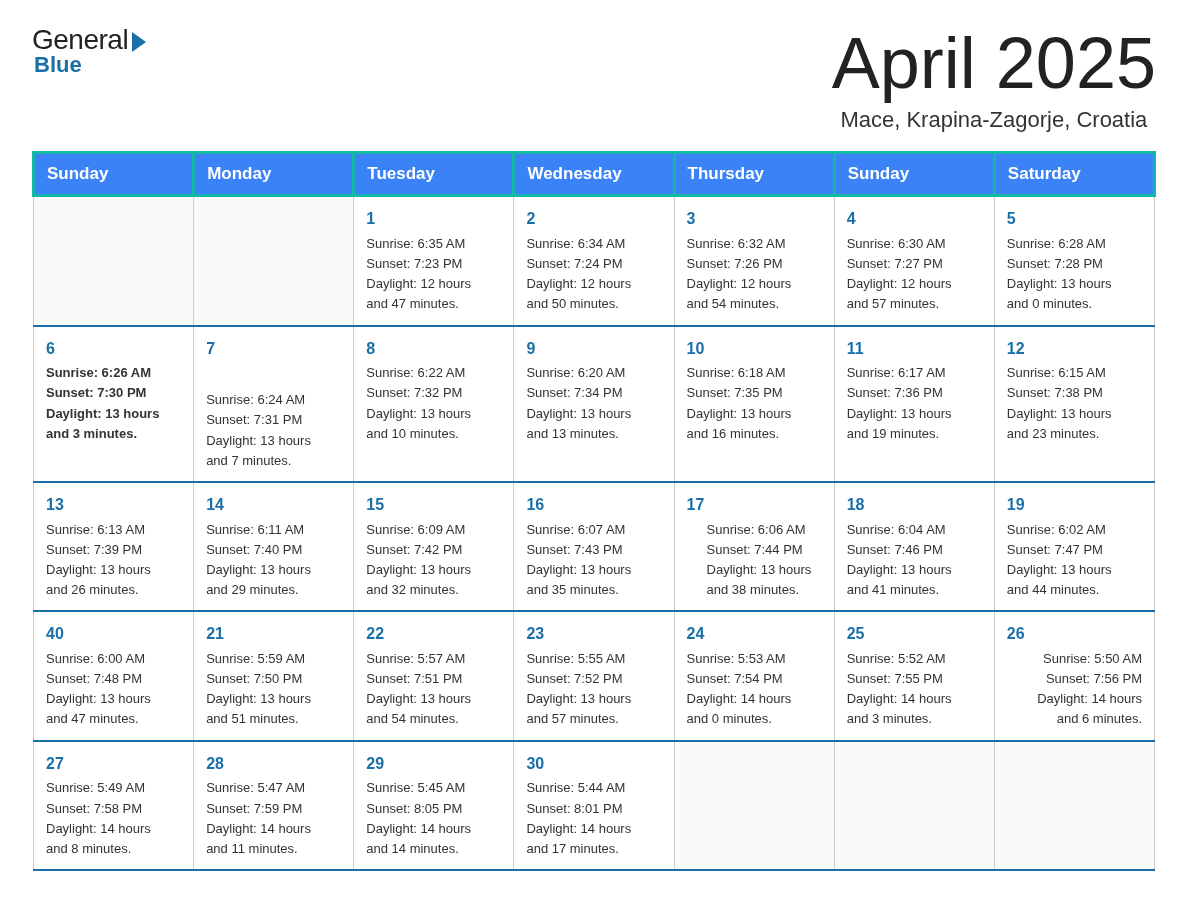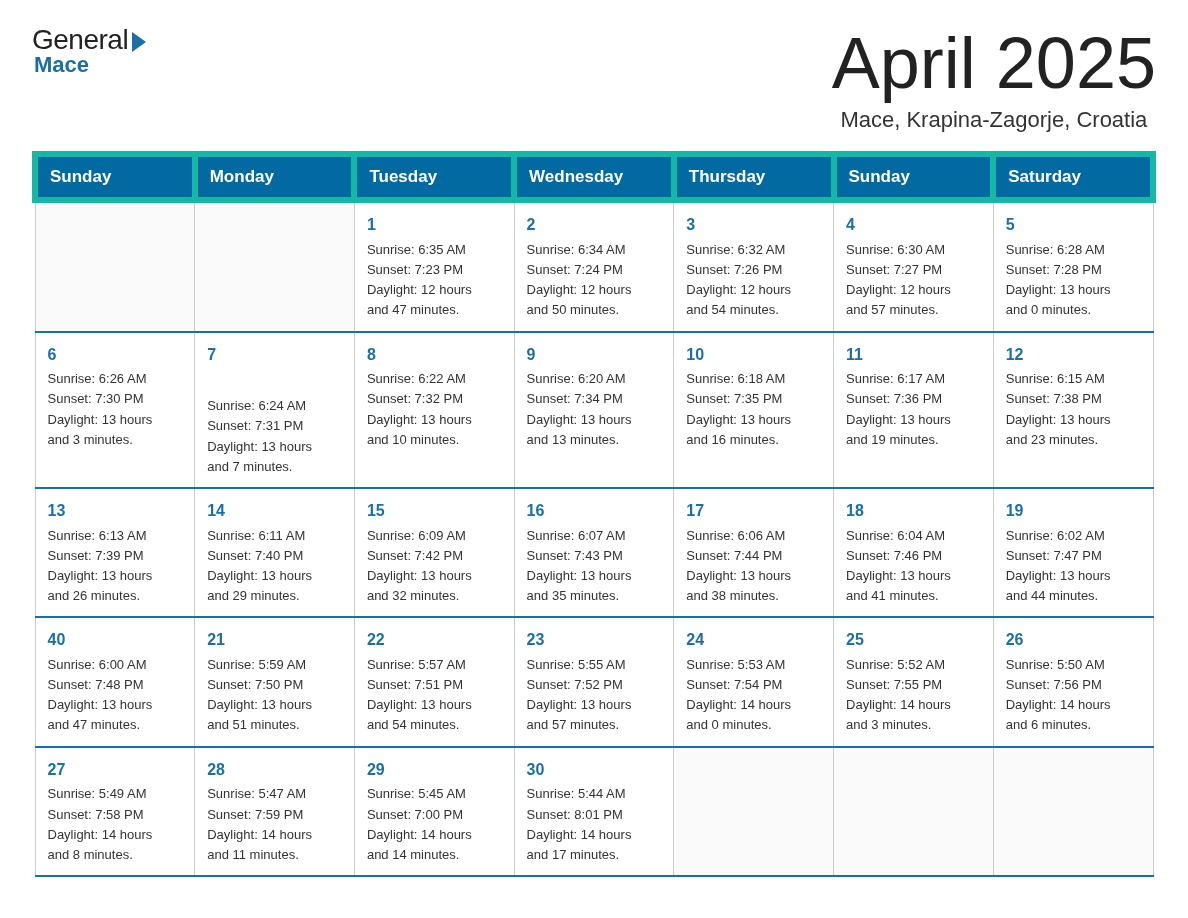--- a/index.html
+++ b/index.html
@@ -60,27 +60,27 @@
       color: #333;
       margin-top: 4px;
       text-align: center;
     }
     table {
       width: 100%;
       border-collapse: collapse;
       table-layout: fixed;
     }
     thead tr th {
-      background: #0369a1;
+      background: #3b82f6;
       color: #fff;
       font-size: 17px;
       font-weight: bold;
       padding: 10px 12px;
       text-align: left;
-      border: 6px solid #14b8a6;
+      border: 3px solid #14b8a6;
     }
     tbody tr td {
       vertical-align: top;
       padding: 10px 12px;
       border: 1px solid #ccc;
       font-size: 13.5px;
       line-height: 1.55;
       min-height: 90px;
     }
     tbody tr td .day-num {
@@ -103,21 +103,21 @@
   </style>
 </head>
 <body>
 
 <div class="header">
   <div class="logo">
     <div class="logo-top">
       <span class="logo-general">General</span>
       <div class="logo-arrow"></div>
     </div>
-    <span class="logo-blue">Mace</span>
+    <span class="logo-blue">Blue</span>
   </div>
   <div class="title-block">
     <div class="month-title">April 2025</div>
     <div class="location">Mace, Krapina-Zagorje, Croatia</div>
   </div>
 </div>
 
 <table>
   <thead>
     <tr>
@@ -168,21 +168,21 @@
           <span class="day-num">5</span>
           <div class="day-info" style="white-space: pre-line;">Sunrise: 6:28 AM
 Sunset: 7:28 PM
 Daylight: 13 hours
 and 0 minutes.</div>
         </td>
       </tr>
       <tr>
         <td>
           <span class="day-num">6</span>
-          <div class="day-info" style="white-space: pre-line;">Sunrise: 6:26 AM
+          <div class="day-info" style="white-space: pre-line; font-weight: bold;">Sunrise: 6:26 AM
 Sunset: 7:30 PM
 Daylight: 13 hours
 and 3 minutes.</div>
         </td>
         <td>
           <span class="day-num">7</span>
           <div class="day-info" style="white-space: pre-line; margin-top: 29px;">Sunrise: 6:24 AM
 Sunset: 7:31 PM
 Daylight: 13 hours
 and 7 minutes.</div>
@@ -247,21 +247,21 @@
         </td>
         <td>
           <span class="day-num">16</span>
           <div class="day-info" style="white-space: pre-line;">Sunrise: 6:07 AM
 Sunset: 7:43 PM
 Daylight: 13 hours
 and 35 minutes.</div>
         </td>
         <td>
           <span class="day-num">17</span>
-          <div class="day-info" style="white-space: pre-line;">Sunrise: 6:06 AM
+          <div class="day-info" style="white-space: pre-line; margin-left: 20px;">Sunrise: 6:06 AM
 Sunset: 7:44 PM
 Daylight: 13 hours
 and 38 minutes.</div>
         </td>
         <td>
           <span class="day-num">18</span>
           <div class="day-info" style="white-space: pre-line;">Sunrise: 6:04 AM
 Sunset: 7:46 PM
 Daylight: 13 hours
 and 41 minutes.</div>
@@ -312,21 +312,21 @@
         </td>
         <td>
           <span class="day-num">25</span>
           <div class="day-info" style="white-space: pre-line;">Sunrise: 5:52 AM
 Sunset: 7:55 PM
 Daylight: 14 hours
 and 3 minutes.</div>
         </td>
         <td>
           <span class="day-num">26</span>
-          <div class="day-info" style="white-space: pre-line;">Sunrise: 5:50 AM
+          <div class="day-info" style="white-space: pre-line; text-align: right;">Sunrise: 5:50 AM
 Sunset: 7:56 PM
 Daylight: 14 hours
 and 6 minutes.</div>
         </td>
       </tr>
       <tr>
         <td>
           <span class="day-num">27</span>
           <div class="day-info" style="white-space: pre-line;">Sunrise: 5:49 AM
 Sunset: 7:58 PM
@@ -336,21 +336,21 @@
         <td>
           <span class="day-num">28</span>
           <div class="day-info" style="white-space: pre-line;">Sunrise: 5:47 AM
 Sunset: 7:59 PM
 Daylight: 14 hours
 and 11 minutes.</div>
         </td>
         <td>
           <span class="day-num">29</span>
           <div class="day-info" style="white-space: pre-line;">Sunrise: 5:45 AM
-Sunset: 7:00 PM
+Sunset: 8:05 PM
 Daylight: 14 hours
 and 14 minutes.</div>
         </td>
         <td>
           <span class="day-num">30</span>
           <div class="day-info" style="white-space: pre-line;">Sunrise: 5:44 AM
 Sunset: 8:01 PM
 Daylight: 14 hours
 and 17 minutes.</div>
         </td>

